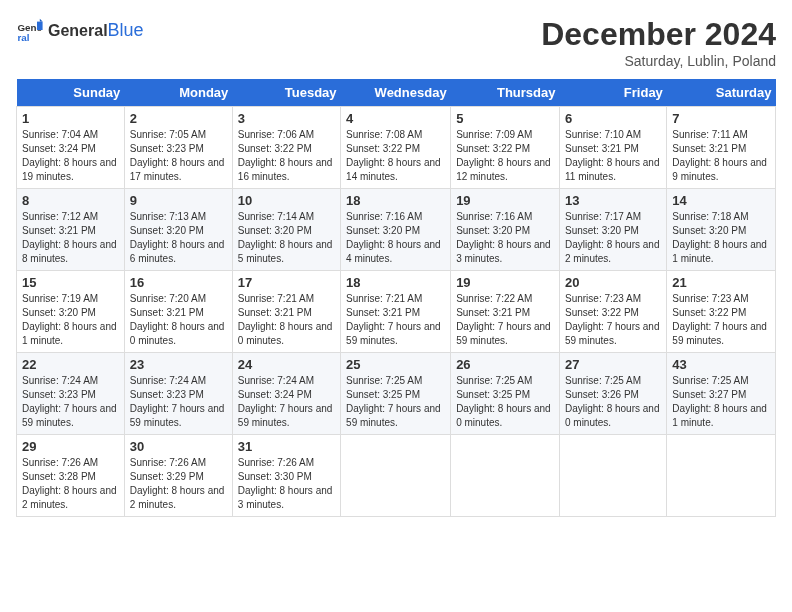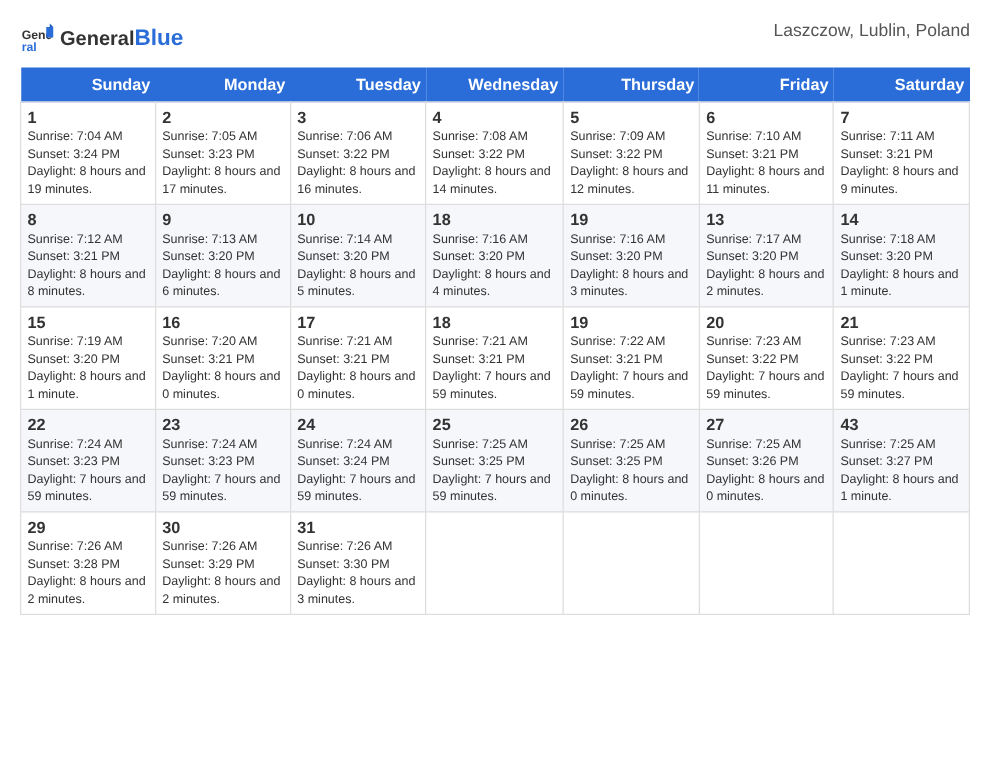--- a/index.html
+++ b/index.html
@@ -83,26 +83,27 @@
 <div class="header">
   <div class="logo">
     <svg class="logo-icon" viewBox="0 0 40 40" xmlns="http://www.w3.org/2000/svg">
       <text x="2" y="22" font-size="14" font-weight="bold" fill="#333">Gene</text>
       <text x="2" y="36" font-size="14" font-weight="bold" fill="#2a6dd9">ral</text>
       <polygon points="30,8 38,8 38,20 30,20" fill="#2a6dd9"></polygon>
       <polygon points="34,4 38,8 34,8" fill="#1a5bbf"></polygon>
     </svg>
     <div>
       <div>
-        <span style="font-size:16px;font-weight:bold;color:#333;">General</span><span style="font-size:18px;font-weight:bold;color:#2a6dd9;">Blue</span>
+        <span style="font-size:16px;font-weight:bold;color:#333;">General</span><span style="font-size:18px;font-weight:normal;color:#2a6dd9;">Blue</span>
       </div>
     </div>
   </div>
   <div class="title-section">
-    <div class="location">Laszczow, Lublin, Poland</div>
+    <div class="month-title">December 2024</div>
+    <div class="location">Saturday, Lublin, Poland</div>
   </div>
 </div>
 
 <table class="calendar">
   <thead>
     <tr>
     <th>Sunday</th>
         <th>Monday</th>
         <th>Tuesday</th>
         <th>Wednesday</th>

